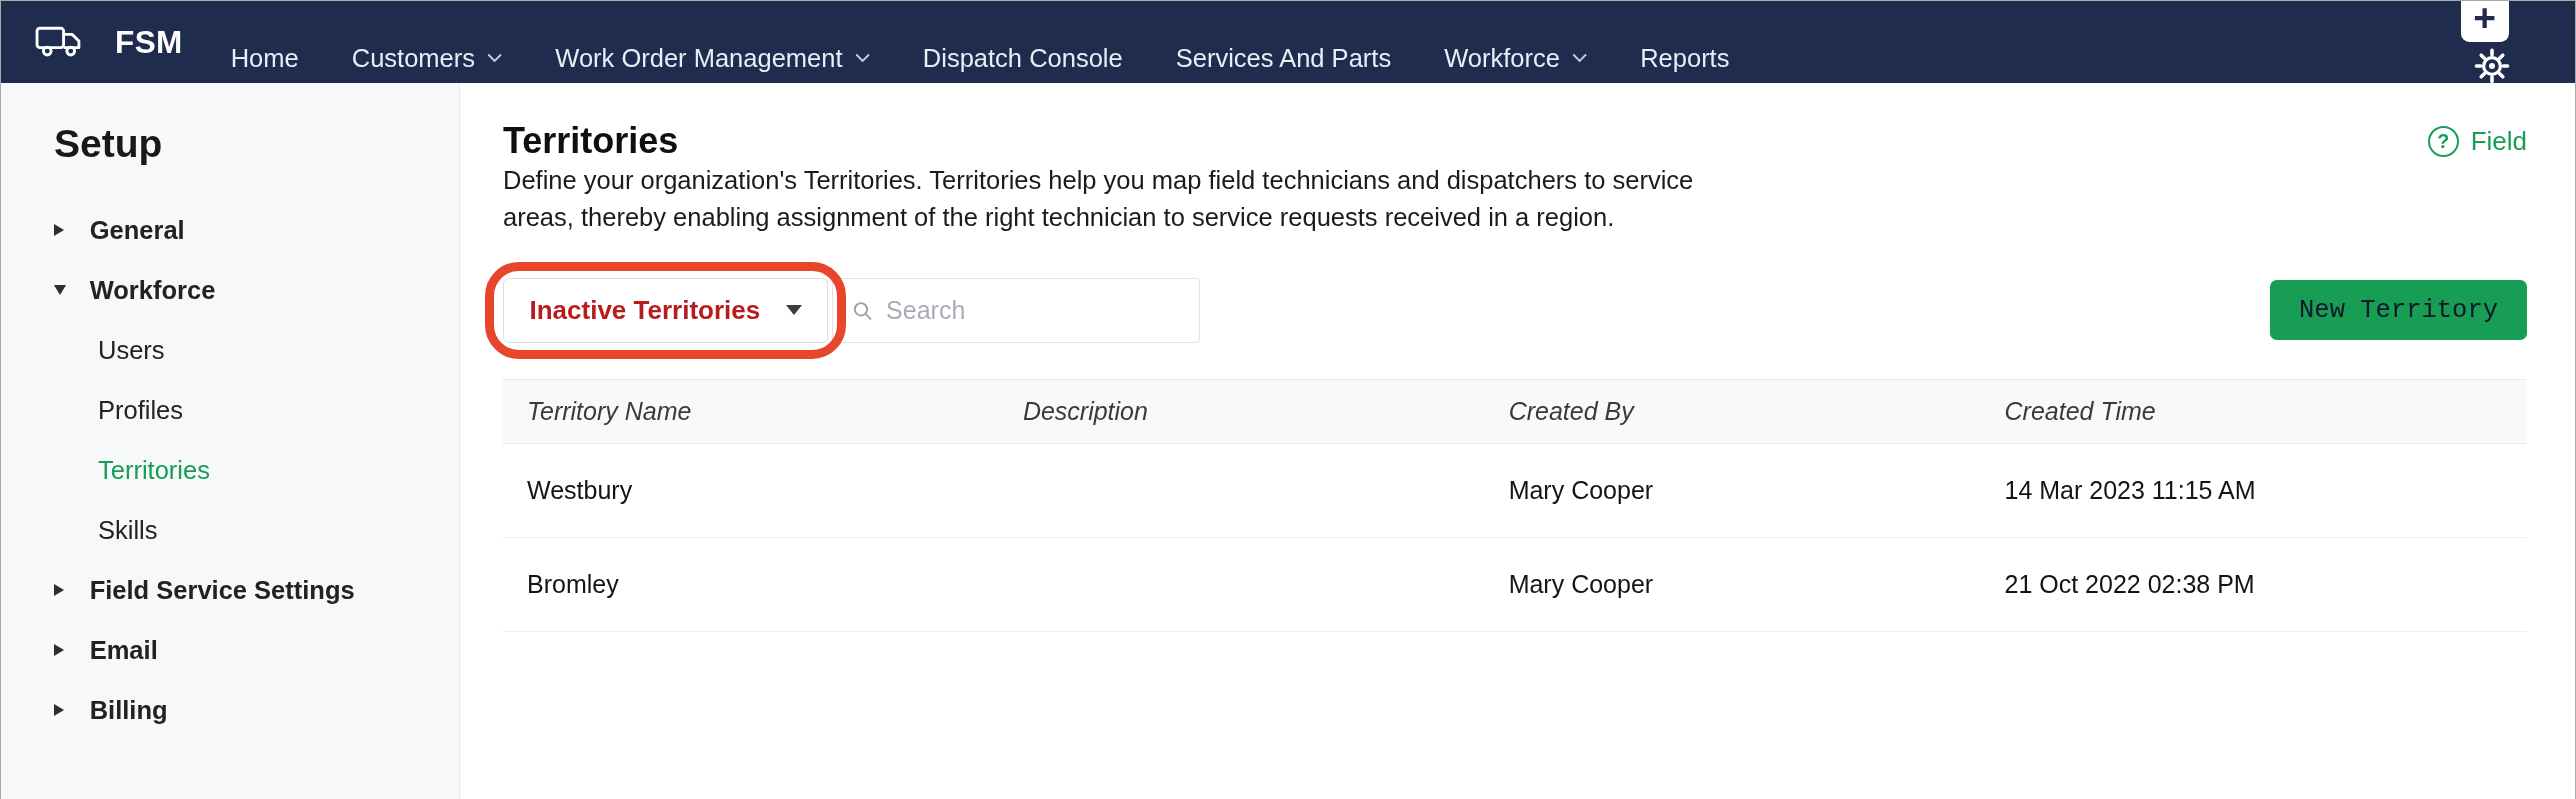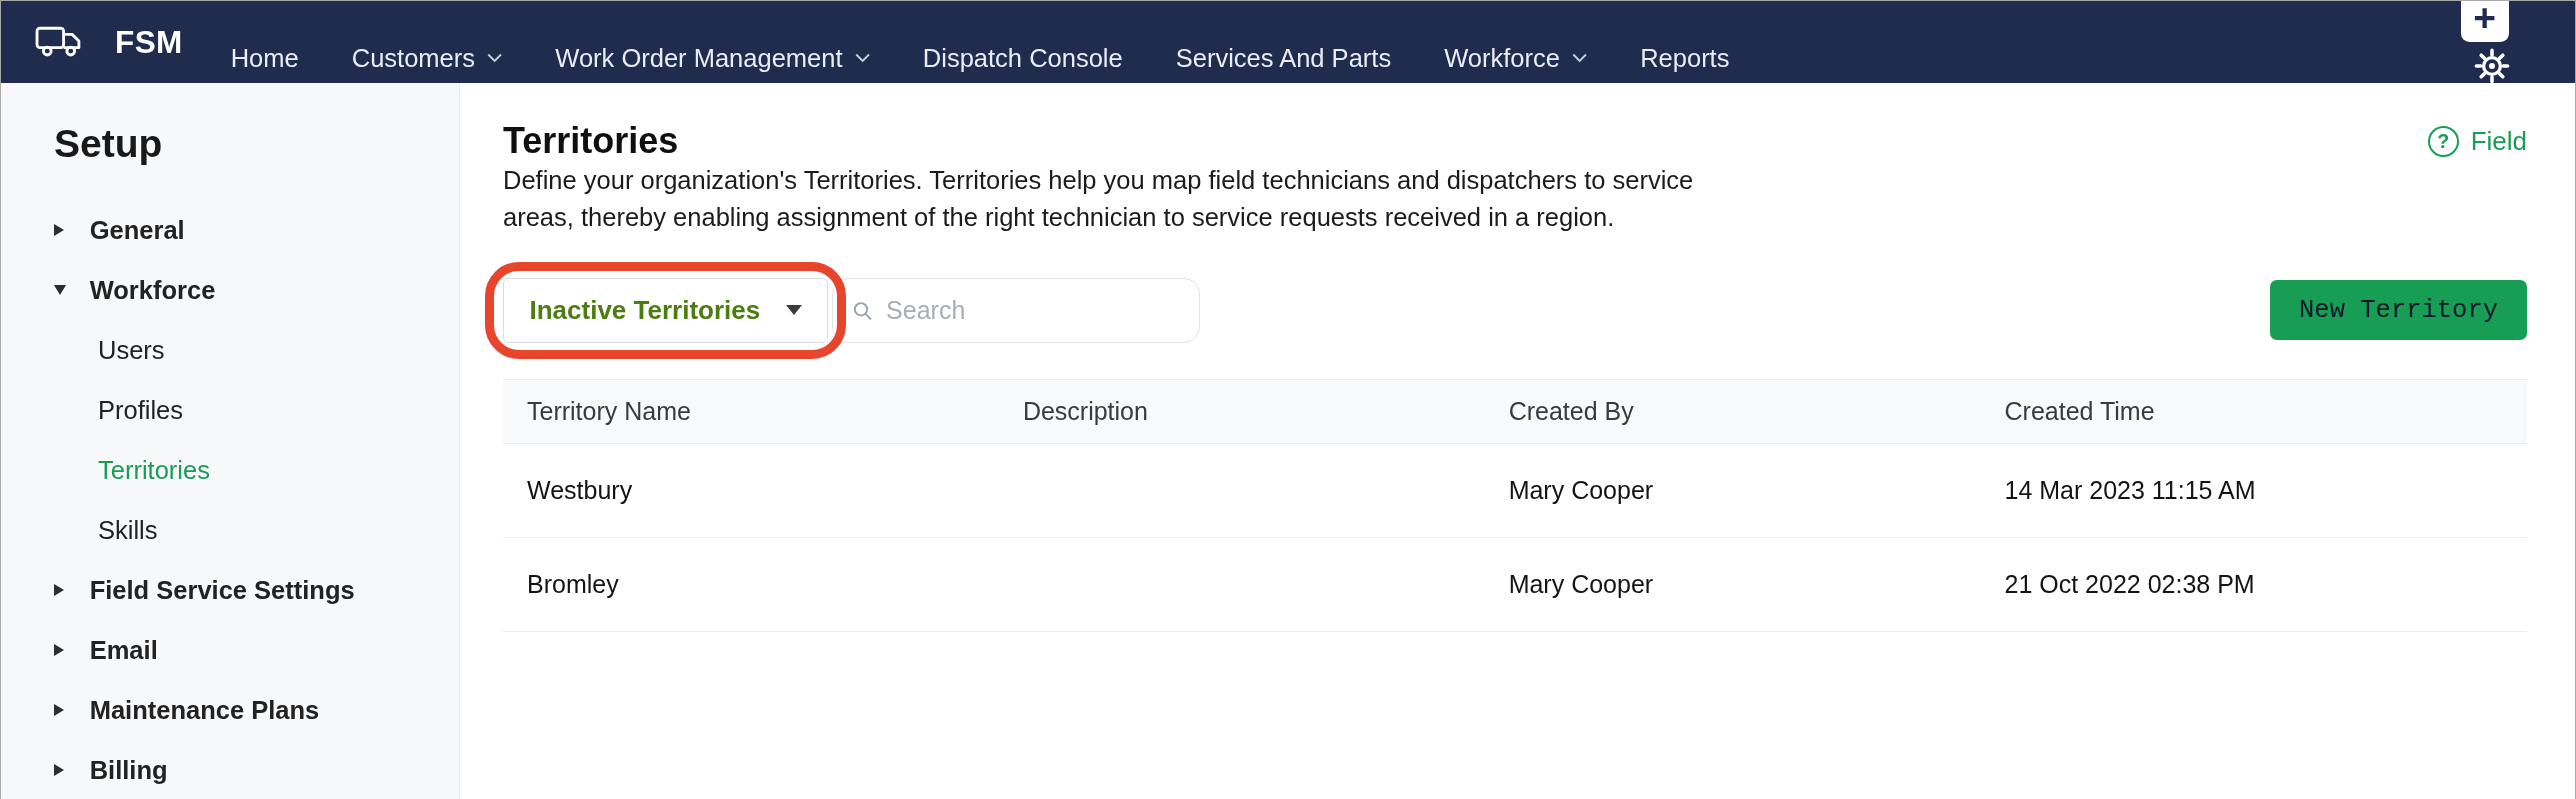--- a/index.html
+++ b/index.html
@@ -68,48 +68,48 @@
     font-size:19.6px; font-weight:bold; color:var(--accent-green, #189D55);
   }
   .help-icon::before { content:"?"; }
   .desc { font-size:25.5px; line-height:1.47; color:#1b1b1b; max-width:1251px; }
 
   .controls { margin-top:41px; display:flex; align-items:center; position:relative; }
   .filter-dropdown {
     position:relative; height:65px; background:#fff;
     border:1.7px solid #d9dce1; border-radius:5.1px;
     display:flex; align-items:center; gap:25.5px; padding:0 25.5px;
-    font-size:26px; font-weight:bold; color:#4d7c0f; cursor:pointer; z-index:2;
+    font-size:26px; font-weight:bold; color:#b91c1c; cursor:pointer; z-index:2;
   }
   .caret-down { width:0; height:0; border-left:8.5px solid transparent; border-right:8.5px solid transparent; border-top:10.2px solid #3c3c3c; }
   .annotation {
     position:absolute; top:-17px; bottom:-17px; left:-18.7px; right:-18.7px;
     border: 9.4px solid var(--annotation-red, #E8462C);
     border-radius: 34px; pointer-events:none; z-index:3;
   }
   .search-box {
     height:65px; width:368px; margin-left:3.4px;
-    border:1.7px solid #e0e3e7; border-radius:16px;
+    border:1.7px solid #e0e3e7; border-radius:4px;
     display:flex; align-items:center; gap:12px; padding:0 18.7px; background:#fff;
   }
   .search-box input { border:none; outline:none; font-size:25px; color:#333; width:100%; background:transparent; font-family:inherit; }
   .search-box input::placeholder { color:#a8adb5; }
   .new-btn {
     margin-left:auto; height:60px; padding:8px 29px;
     background: var(--accent-green, #189D55); color:#0f172a;
     border:none; border-radius:6.8px; font-size:25.5px; cursor:pointer; font-family:Liberation Mono, monospace;
   }
 
   
   .territory-table { width:100%; margin-top:36px; border-collapse:collapse; }
   .territory-table thead tr { background:#f8f9fb; }
   .territory-table th {
     text-align:left; font-weight:normal; font-size:25px; color:#3a3a3a;
     padding:17px 8.5px 17px 24px;
-    border-top:0.9px solid #e9ebee; border-bottom:0.9px solid #e9ebee;
+    border-top:0.9px solid #e9ebee; border-bottom:0.9px solid #e9ebee;font-style:italic;
   }
   .territory-table td {
     font-size:25px; color:#141414;
     padding:32px 8.5px 32px 24px;
     border-bottom:0.9px solid #eeeeee;
   }
 </style>
 </head>
 <body>
 
@@ -232,26 +232,20 @@
           <span class="arrow-box">
               <span class="tri-right"></span>
             </span>
           <span>Field Service Settings</span>
         </li>
         <li class="side-item parent">
           <span class="arrow-box">
               <span class="tri-right"></span>
             </span>
           <span>Email</span>
-        </li>
-        <li class="side-item parent">
-          <span class="arrow-box">
-              <span class="tri-right"></span>
-            </span>
-          <span>Maintenance Plans</span>
         </li>
         <li class="side-item parent">
           <span class="arrow-box">
               <span class="tri-right"></span>
             </span>
           <span>Billing</span>
         </li>
       </ul>
     </aside>
 

